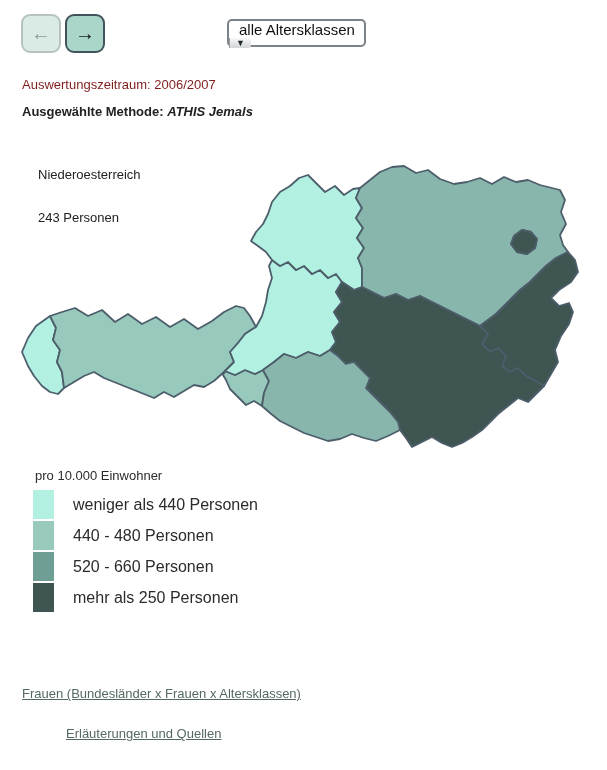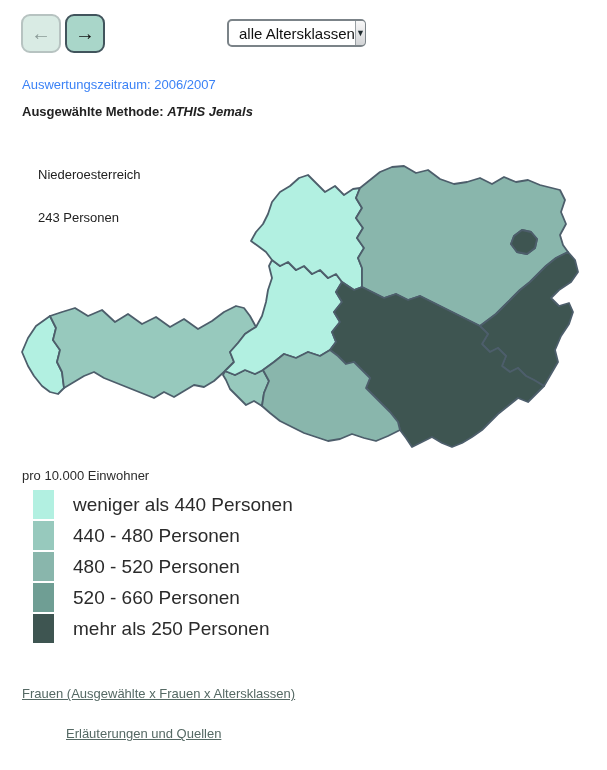--- a/index.html
+++ b/index.html
@@ -5,45 +5,45 @@
   html,body{margin:0;padding:0;background:#fff;}
   body{width:607px;height:770px;position:relative;font-family:"Liberation Sans",sans-serif;color:#333;overflow:hidden;}
 
   
   .nav-btn{position:absolute;top:14px;width:40px;height:39px;border-radius:9px;
     display:flex;align-items:center;justify-content:center;font-size:20px;cursor:pointer;padding:0;}
   .nav-btn.back{left:21px;background:#d9ebe4;border:2px solid #b7c3c1;color:#8a9a97;}
   .nav-btn.fwd{left:65px;background:#a9d6c9;border:2px solid #41545c;color:#111;}
 
   .select{position:absolute;left:227px;top:19px;width:139px;height:28px;background:#fff;
-    border:2px solid #7b8388;border-radius:5px;display:flex;align-items:stretch;cursor:pointer;box-sizing:border-box;}
+    border:2px solid #7b8388;border-radius:5px;display:flex;align-items:stretch;cursor:pointer;box-sizing:border-box;flex-direction:column;}
   .select-value{flex:1;display:flex;align-items:center;padding-left:10px;font-size:15px;color:#111;white-space:nowrap;}
   .select-btn{width:21px;border-left:1px solid #9aa0a4;background:linear-gradient(#f8f8f8,#d2d4d6);
     display:flex;align-items:center;justify-content:center;border-radius:0 3px 3px 0;}
   .select-btn span{font-size:9px;color:#1e2a2e;}
 
   
-  .info-line{position:absolute;left:22px;font-size:13px;color:#3b82f6;}
+  .info-line{position:absolute;left:22px;font-size:13px;color:#7f1d1d;}
   .info-line.l1{top:77px;}
   .info-line.l2{top:104px;font-weight:bold;color:#222;}
   .info-line.l2 .val{font-style:italic;}
 
   
   .map-wrap{position:absolute;left:20px;top:140px;width:580px;height:320px;}
   .hover-label{position:absolute;font-size:13px;color:#222;white-space:nowrap;}
   .hover-label.region{left:38px;top:167px;}
   .hover-label.value{left:38px;top:210px;}
   svg path{stroke:#4d5e6b;stroke-width:1.8;stroke-linejoin:round;}
 
   
-  .legend-title{position:absolute;left:22px;top:468px;font-size:13px;color:#2b2b2b;}
+  .legend-title{position:absolute;left:35px;top:468px;font-size:13px;color:#2b2b2b;}
   .legend{position:absolute;left:33px;top:490px;}
   .legend-row{display:flex;align-items:center;height:29px;margin-bottom:2px;}
   .legend-swatch{width:21px;height:29px;flex:0 0 21px;}
-  .legend-label{margin-left:19px;font-size:19px;color:#2b2b2b;white-space:nowrap;}
+  .legend-label{margin-left:19px;font-size:16px;color:#2b2b2b;white-space:nowrap;}
 
   
   .link{position:absolute;left:22px;font-size:13px;color:#556964;text-decoration:underline;cursor:pointer;}
   .link.l1{top:686px;}
   .link.l2{top:726px;margin-left:44px;}
 </style>
 </head>
 <body>
 
 <button class="nav-btn back">
@@ -90,27 +90,23 @@
 <div class="legend">
   <div class="legend-row">
     <div class="legend-swatch" style="background: rgb(178, 240, 225);"></div>
     <span class="legend-label">weniger als 440 Personen</span>
   </div>
   <div class="legend-row">
     <div class="legend-swatch" style="background: rgb(151, 201, 189);"></div>
     <span class="legend-label">440 - 480 Personen</span>
   </div>
   <div class="legend-row">
-    <div class="legend-swatch" style="background: rgb(137, 182, 172);"></div>
-    <span class="legend-label">480 - 520 Personen</span>
-  </div>
-  <div class="legend-row">
     <div class="legend-swatch" style="background: rgb(111, 158, 148);"></div>
     <span class="legend-label">520 - 660 Personen</span>
   </div>
   <div class="legend-row">
     <div class="legend-swatch" style="background: rgb(62, 85, 81);"></div>
     <span class="legend-label">mehr als 250 Personen</span>
   </div>
 </div>
 
-<a class="link l1" href="#">Frauen (Ausgewählte x Frauen x Altersklassen)</a>
+<a class="link l1" href="#">Frauen (Bundesländer x Frauen x Altersklassen)</a>
 <a class="link l2" href="#">Erläuterungen und Quellen</a>
 
 </body></html>

